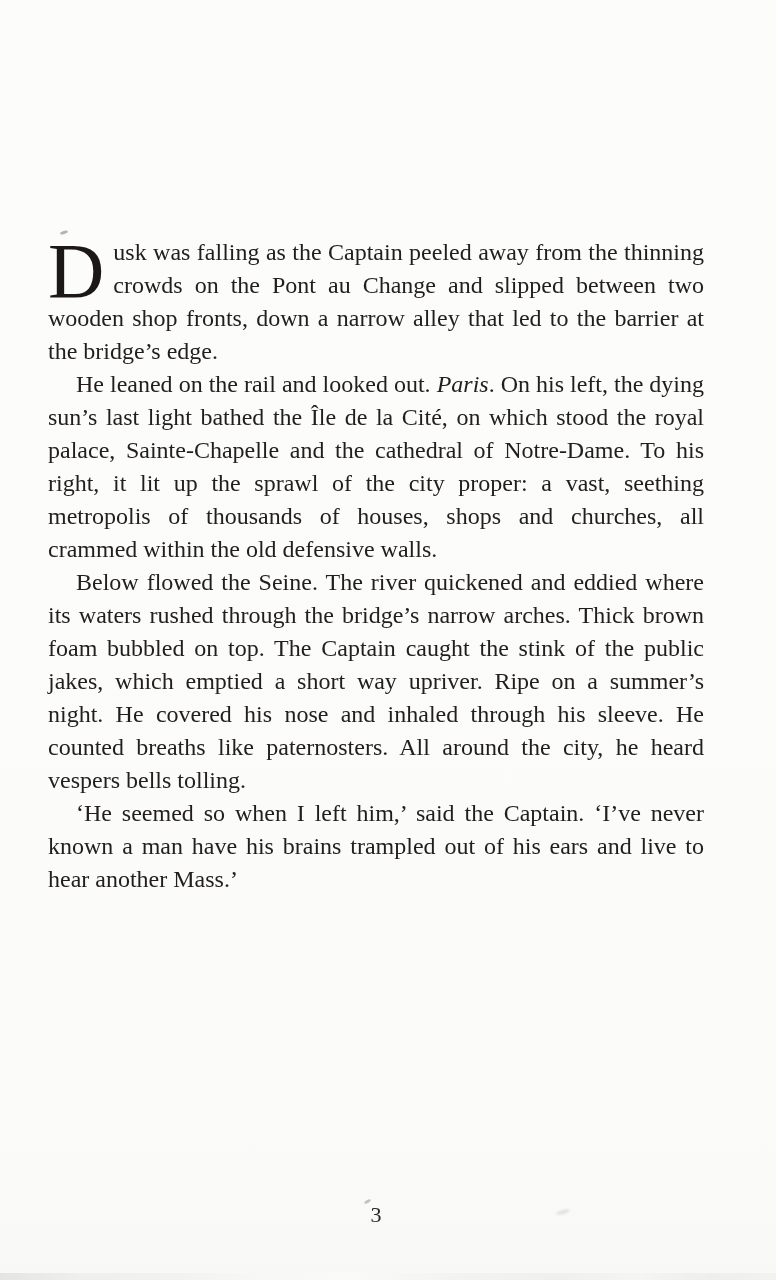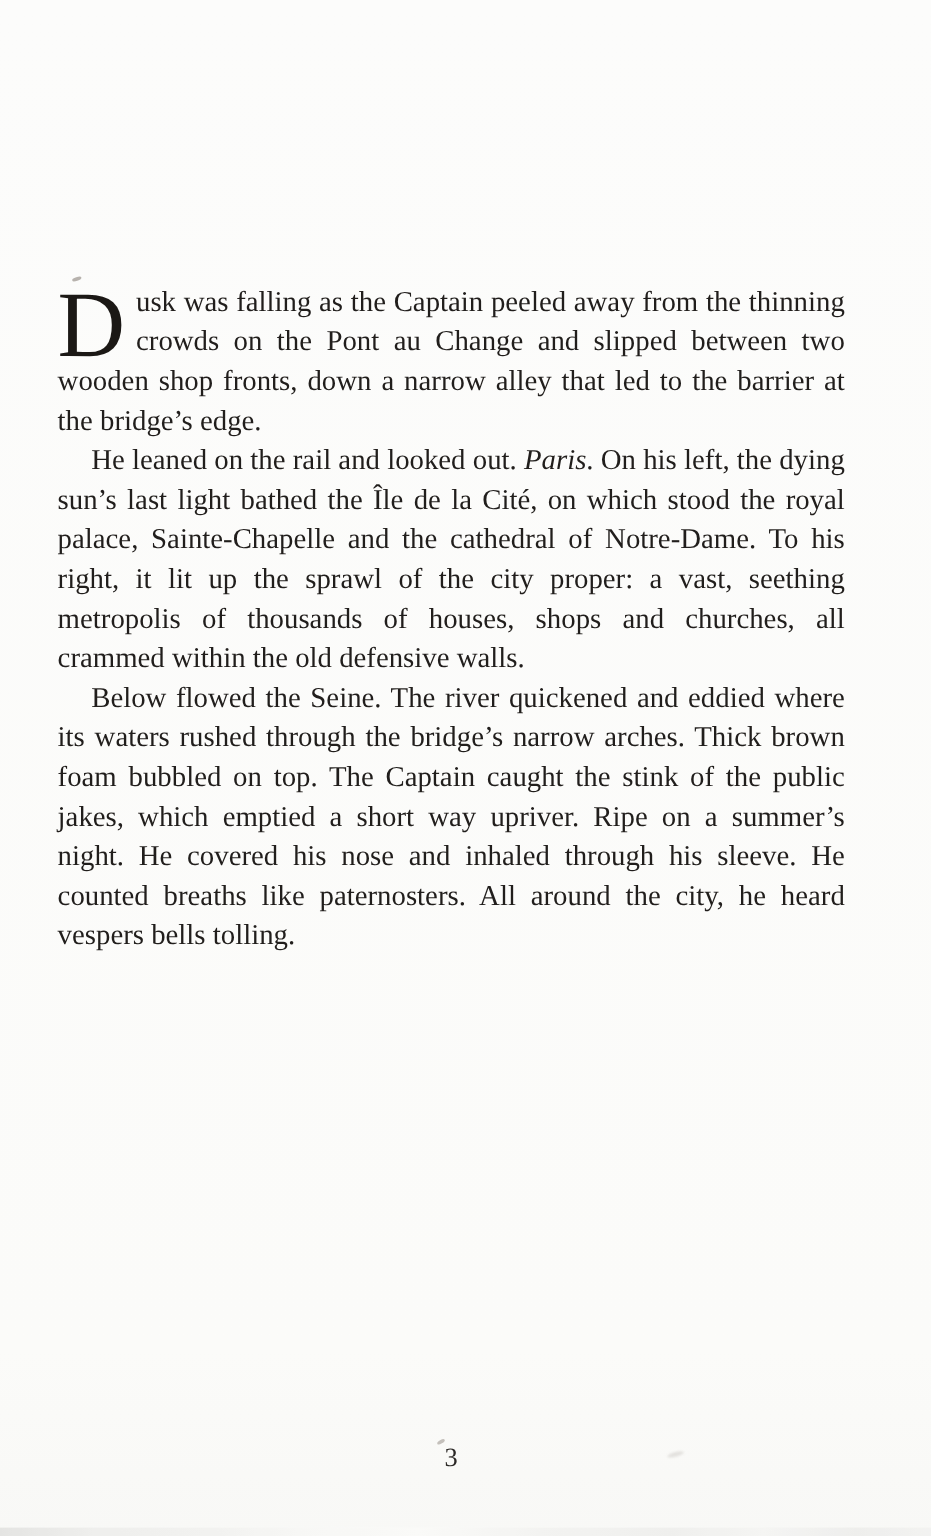--- a/index.html
+++ b/index.html
@@ -96,19 +96,20 @@
   }
 </style>
 </head>
 <body>
 
 <div class="page">
   <div class="text-block">
       <p class="para"><span class="dropcap">D</span><span>usk was falling as the Captain peeled away from the thinning crowds on the Pont au Change and slipped between two wooden shop fronts, down a narrow alley that led to the barrier at the bridge’s edge.</span></p>
       <p class="para indent"><span>He leaned on the rail and looked out. </span><em>Paris</em><span>. On his left, the dying sun’s last light bathed the Île de la Cité, on which stood the royal palace, Sainte-Chapelle and the cathedral of Notre-Dame. To his right, it lit up the sprawl of the city proper: a vast, seething metropolis of thousands of houses, shops and churches, all crammed within the old defensive walls.</span></p>
       <p class="para indent"><span>Below flowed the Seine. The river quickened and eddied where its waters rushed through the bridge’s narrow arches. Thick brown foam bubbled on top. The Captain caught the stink of the public jakes, which emptied a short way upriver. Ripe on a summer’s night. He covered his nose and inhaled through his sleeve. He counted breaths like paternosters. All around the city, he heard vespers bells tolling.</span></p>
+      <p class="para indent"><span>‘He seemed so when I left him,’ said the Captain. ‘I’ve never known a man have his brains trampled out of his ears and live to hear another Mass.’</span></p>
     </div>
   <div class="page-number">3</div>
   <div class="speck speck-1"></div>
   <div class="speck speck-2"></div>
   <div class="speck speck-3"></div>
   <div class="scan-edge"></div>
 </div>
 
 </body></html>

